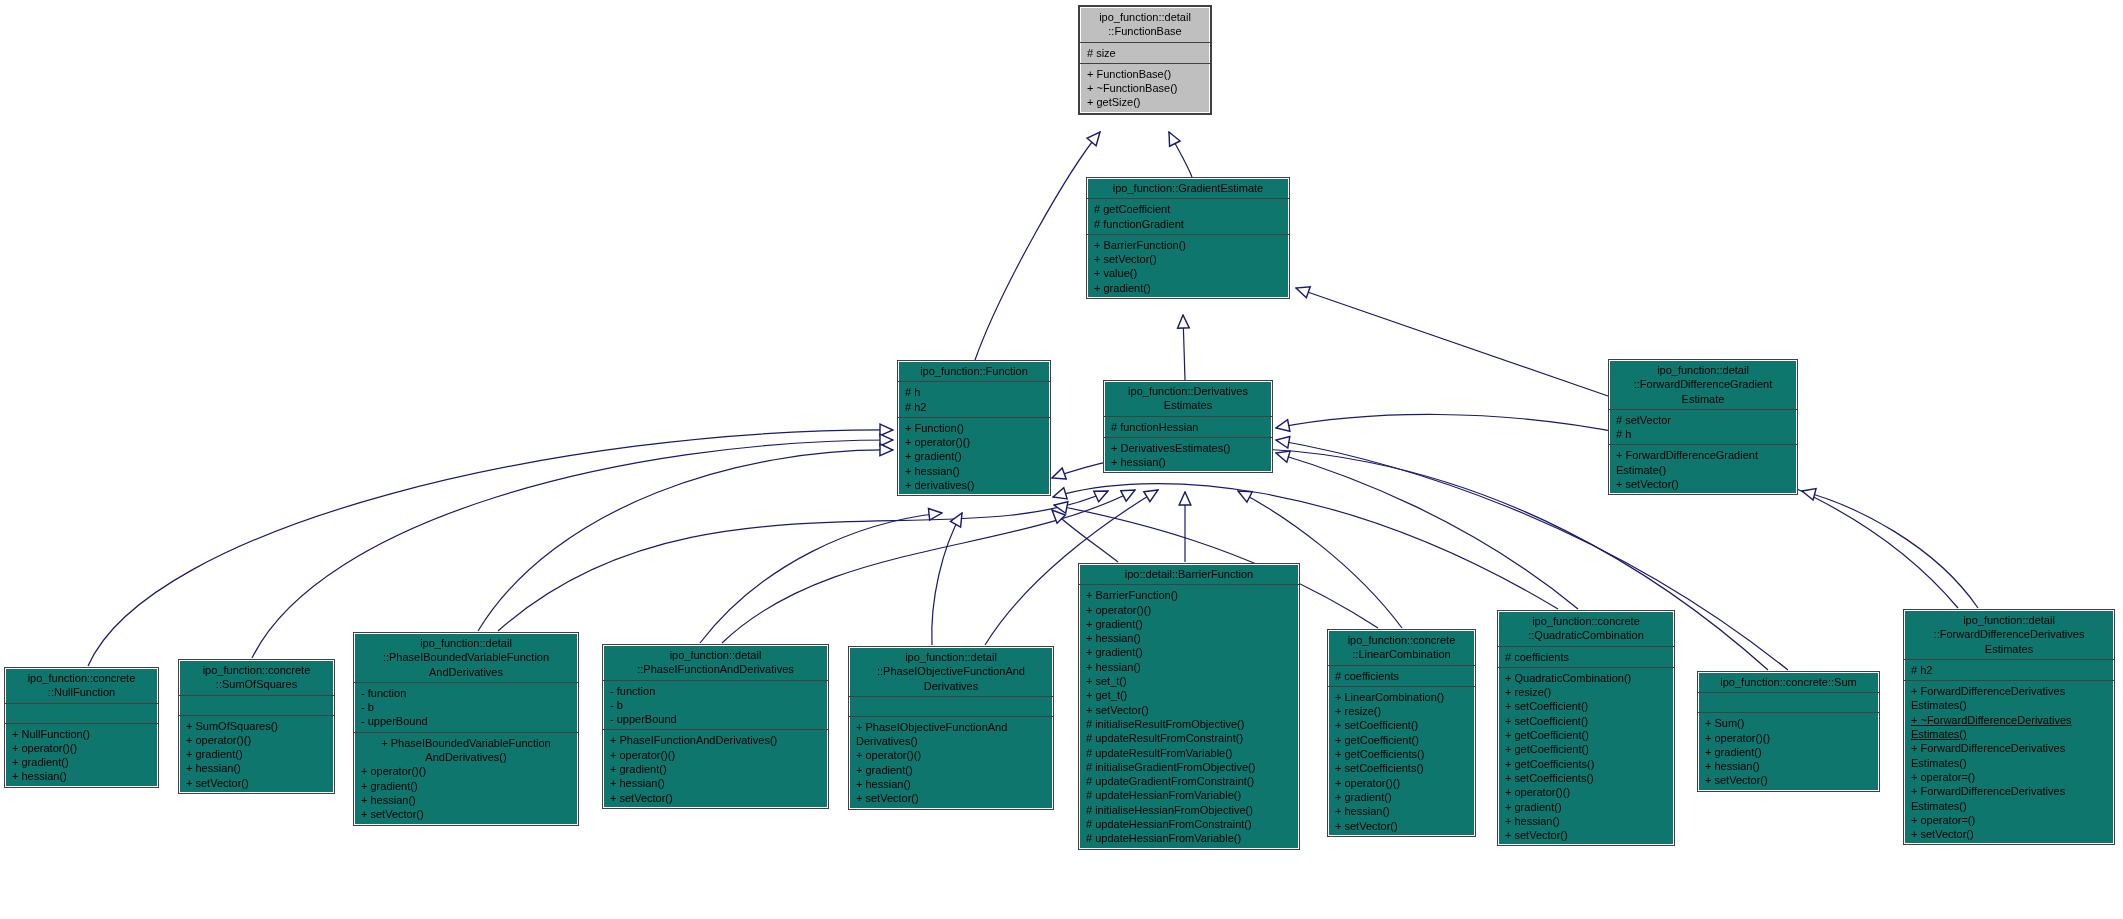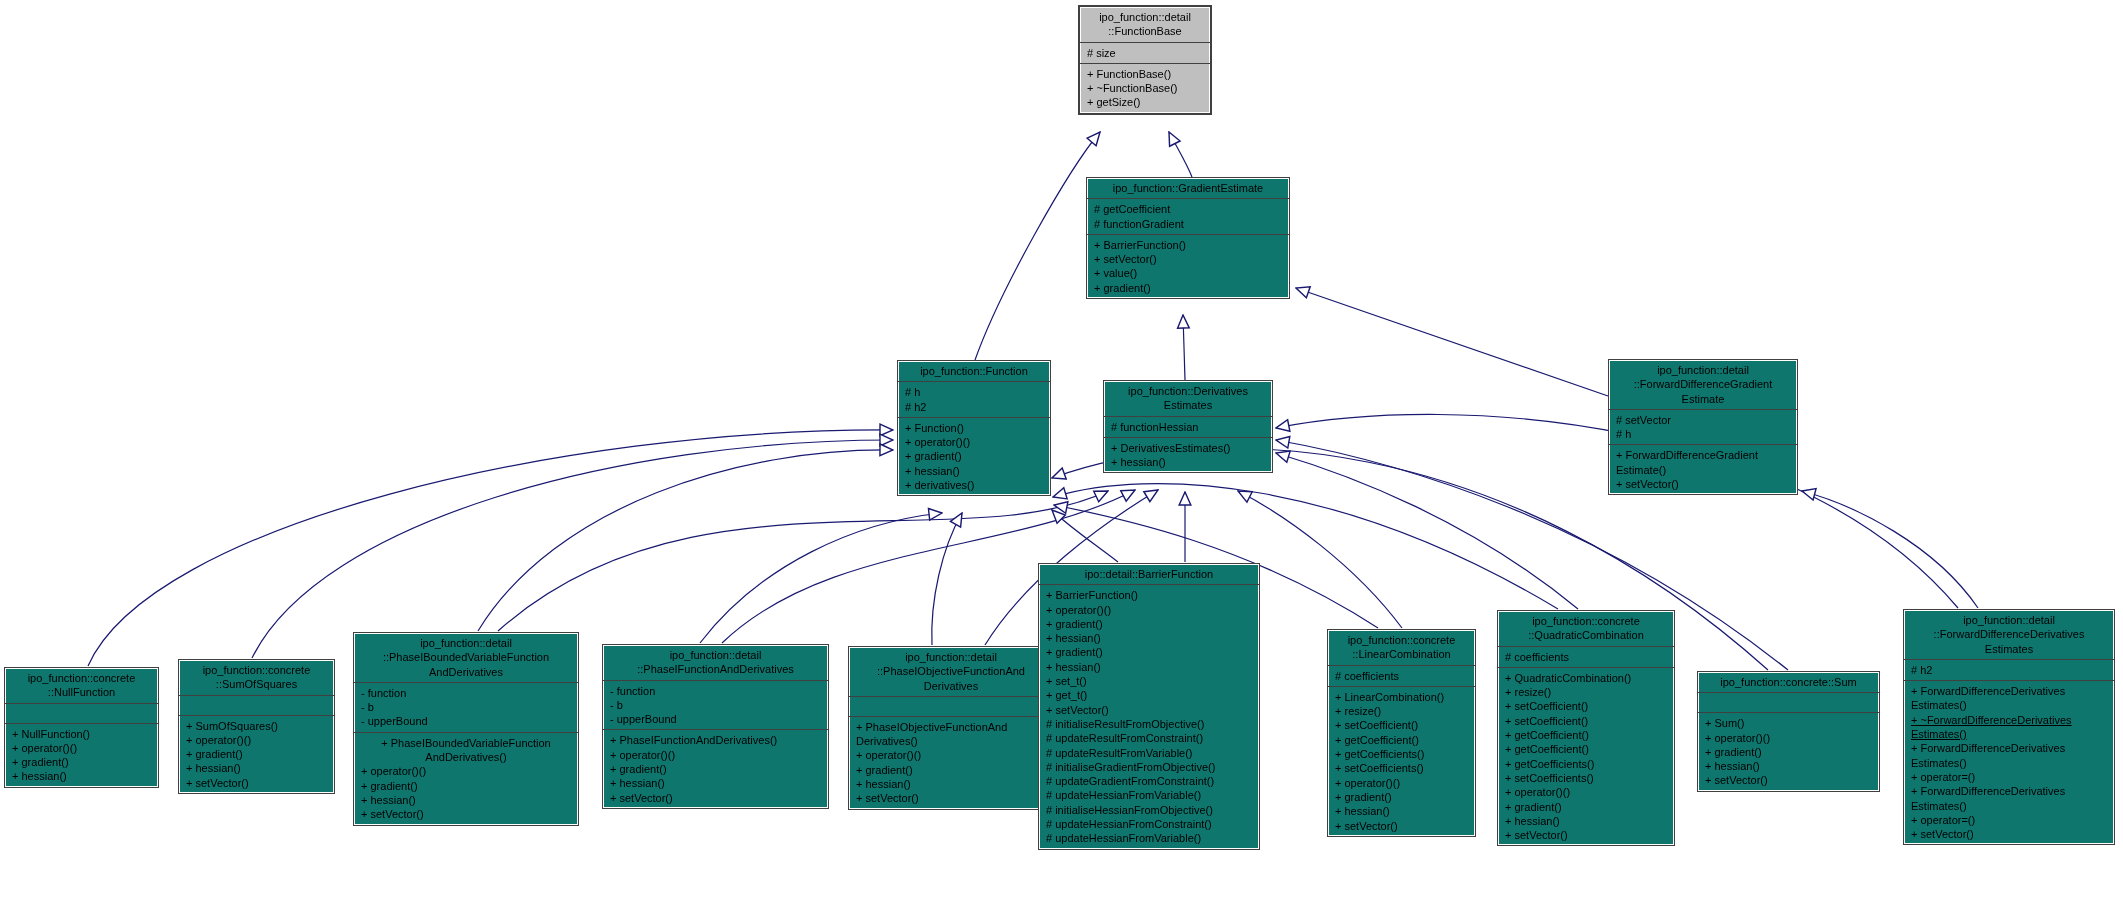--- a/index.html
+++ b/index.html
@@ -223,21 +223,21 @@
     <div class="sec">
         <div style="white-space: pre-line;">+ PhaseIObjectiveFunctionAnd
 Derivatives()</div>
         <div>+ operator()()</div>
         <div>+ gradient()</div>
         <div>+ hessian()</div>
         <div>+ setVector()</div>
       </div>
   </div>
 
-  <div class="uml" style="left:1038px;top:563px;width:220px">
+  <div class="uml" style="left:1078px;top:563px;width:220px">
     <div class="t">ipo::detail::BarrierFunction</div>
     <div class="sec">
         <div>+ BarrierFunction()</div>
         <div>+ operator()()</div>
         <div>+ gradient()</div>
         <div>+ hessian()</div>
         <div>+ gradient()</div>
         <div>+ hessian()</div>
         <div>+ set_t()</div>
         <div>+ get_t()</div>

